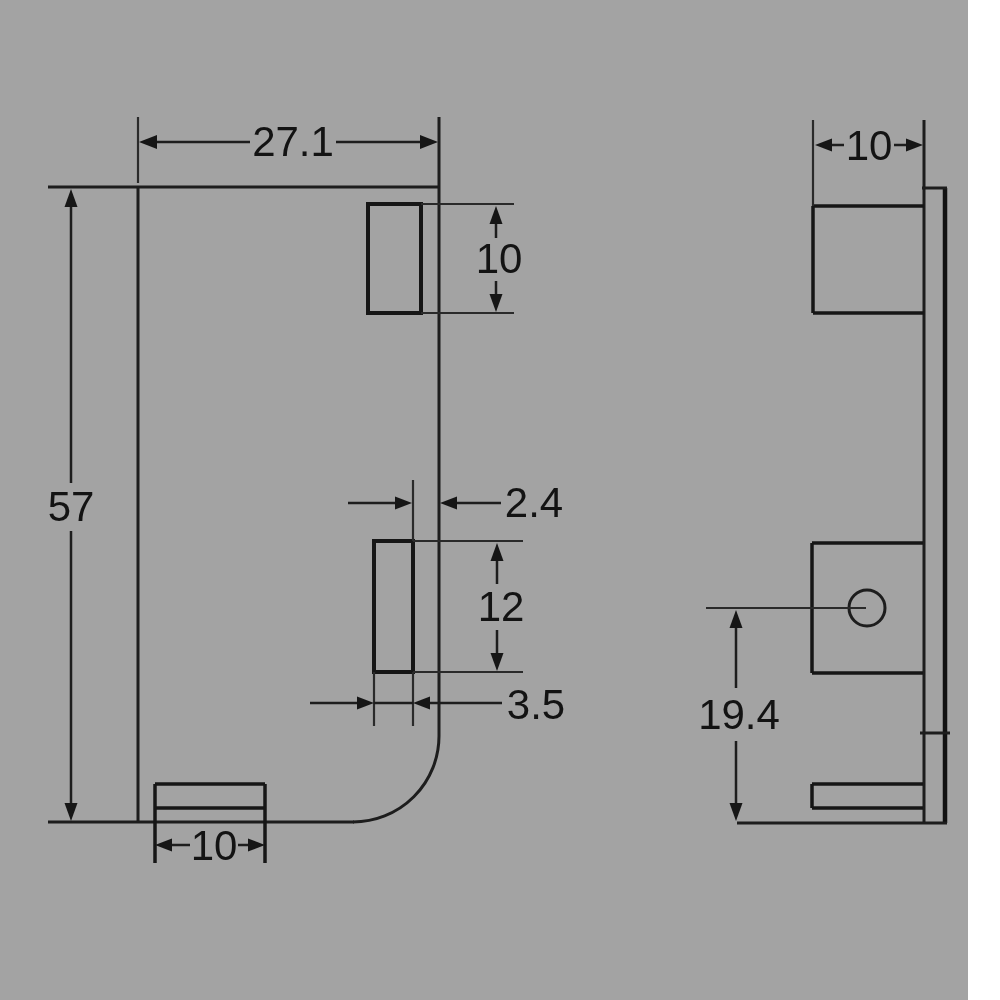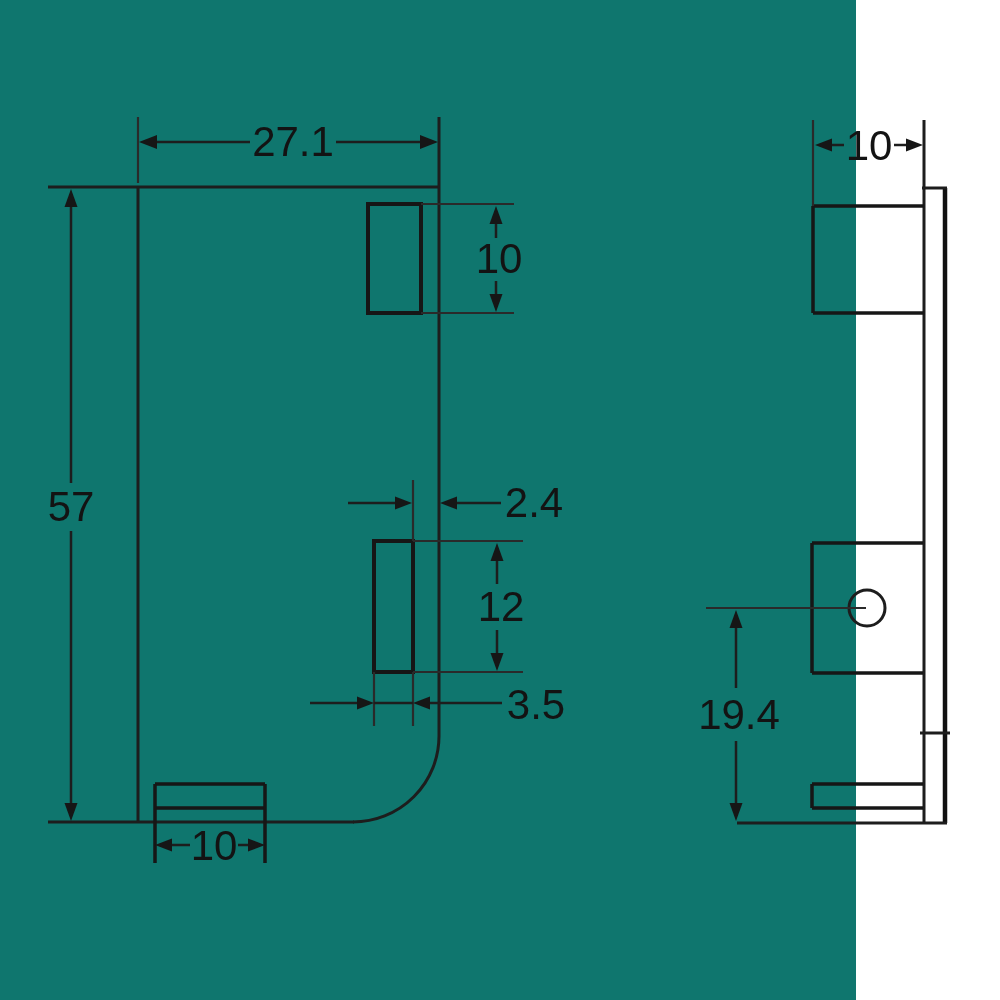--- a/index.html
+++ b/index.html
@@ -2,23 +2,23 @@
 <html><head>
 <meta charset="utf-8">
 <style>
   html, body {
     margin: 0;
     padding: 0;
     background: #ffffff;
   }
   .canvas {
     position: relative;
-    width: 856px;
+    width: 968px;
     height: 1000px;
-    background: #0f766e;
+    background: #a3a3a3;
     font-family: "Liberation Sans", "DejaVu Sans", sans-serif;
     text-align: right;
   }
   svg { display: block; }
   .outline  { stroke: #1d1d1d; stroke-width: 3;   fill: none; }
   .feature  { stroke: #161616; stroke-width: 4;   fill: none; }
   .feature3 { stroke: #161616; stroke-width: 3.5; fill: none; }
   .edgebold { stroke: #111111; stroke-width: 4.5; fill: none; }
   .dim      { stroke: #1d1d1d; stroke-width: 2.5; fill: none; }
   .ext      { stroke: #2a2a2a; stroke-width: 2.2; fill: none; }

